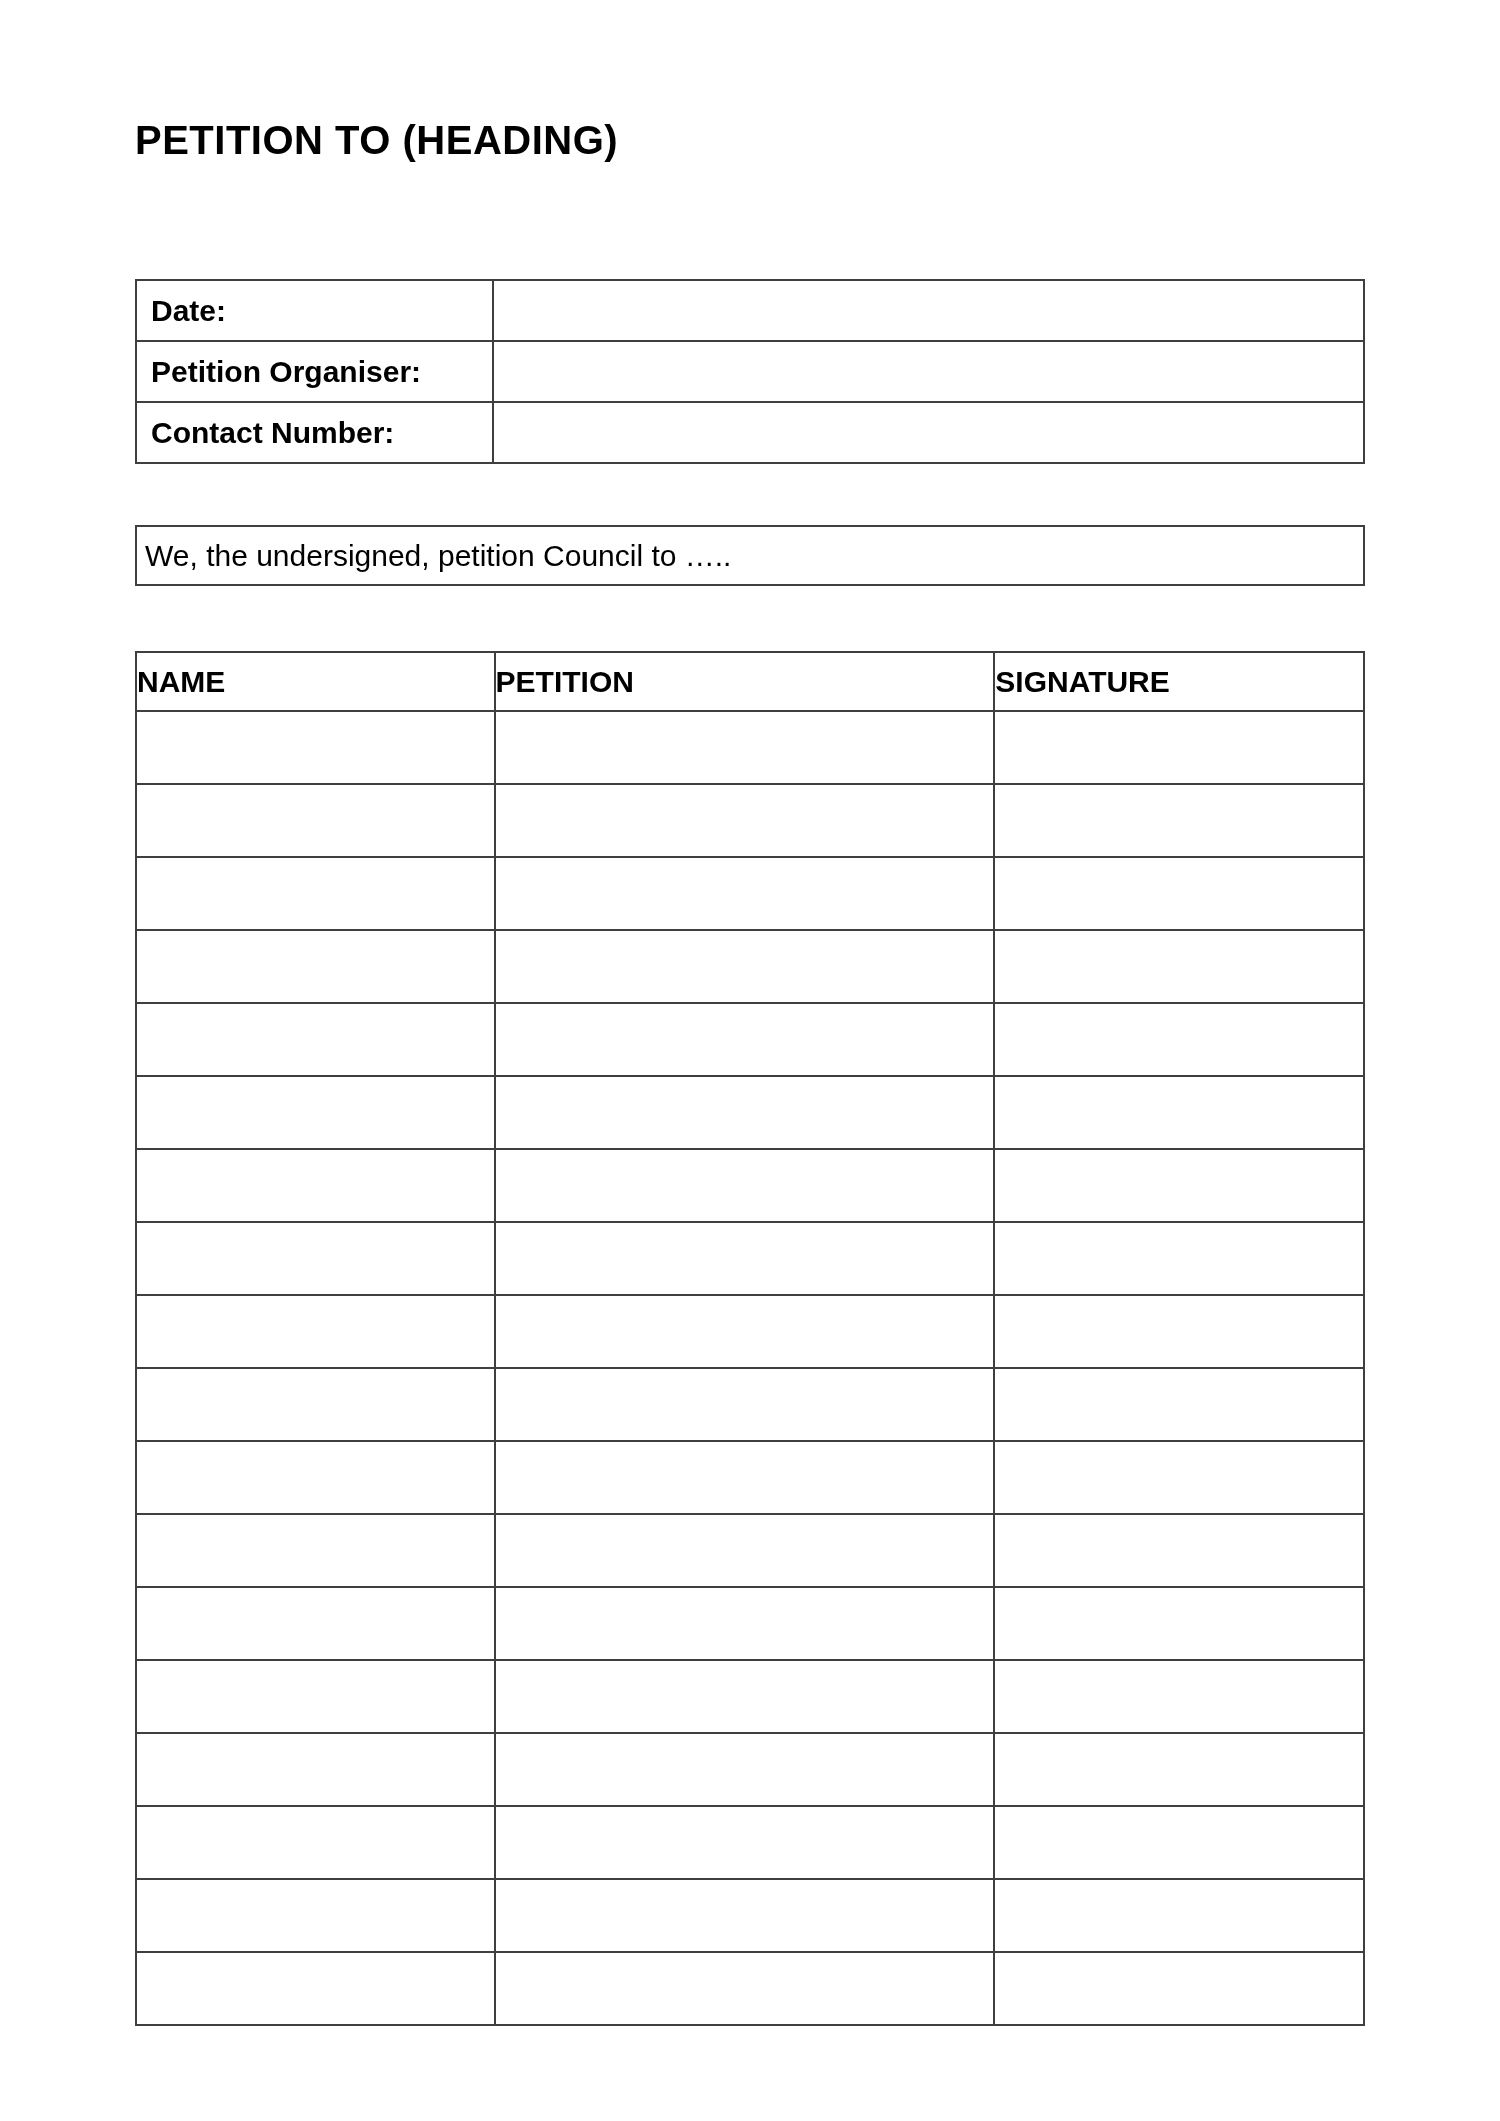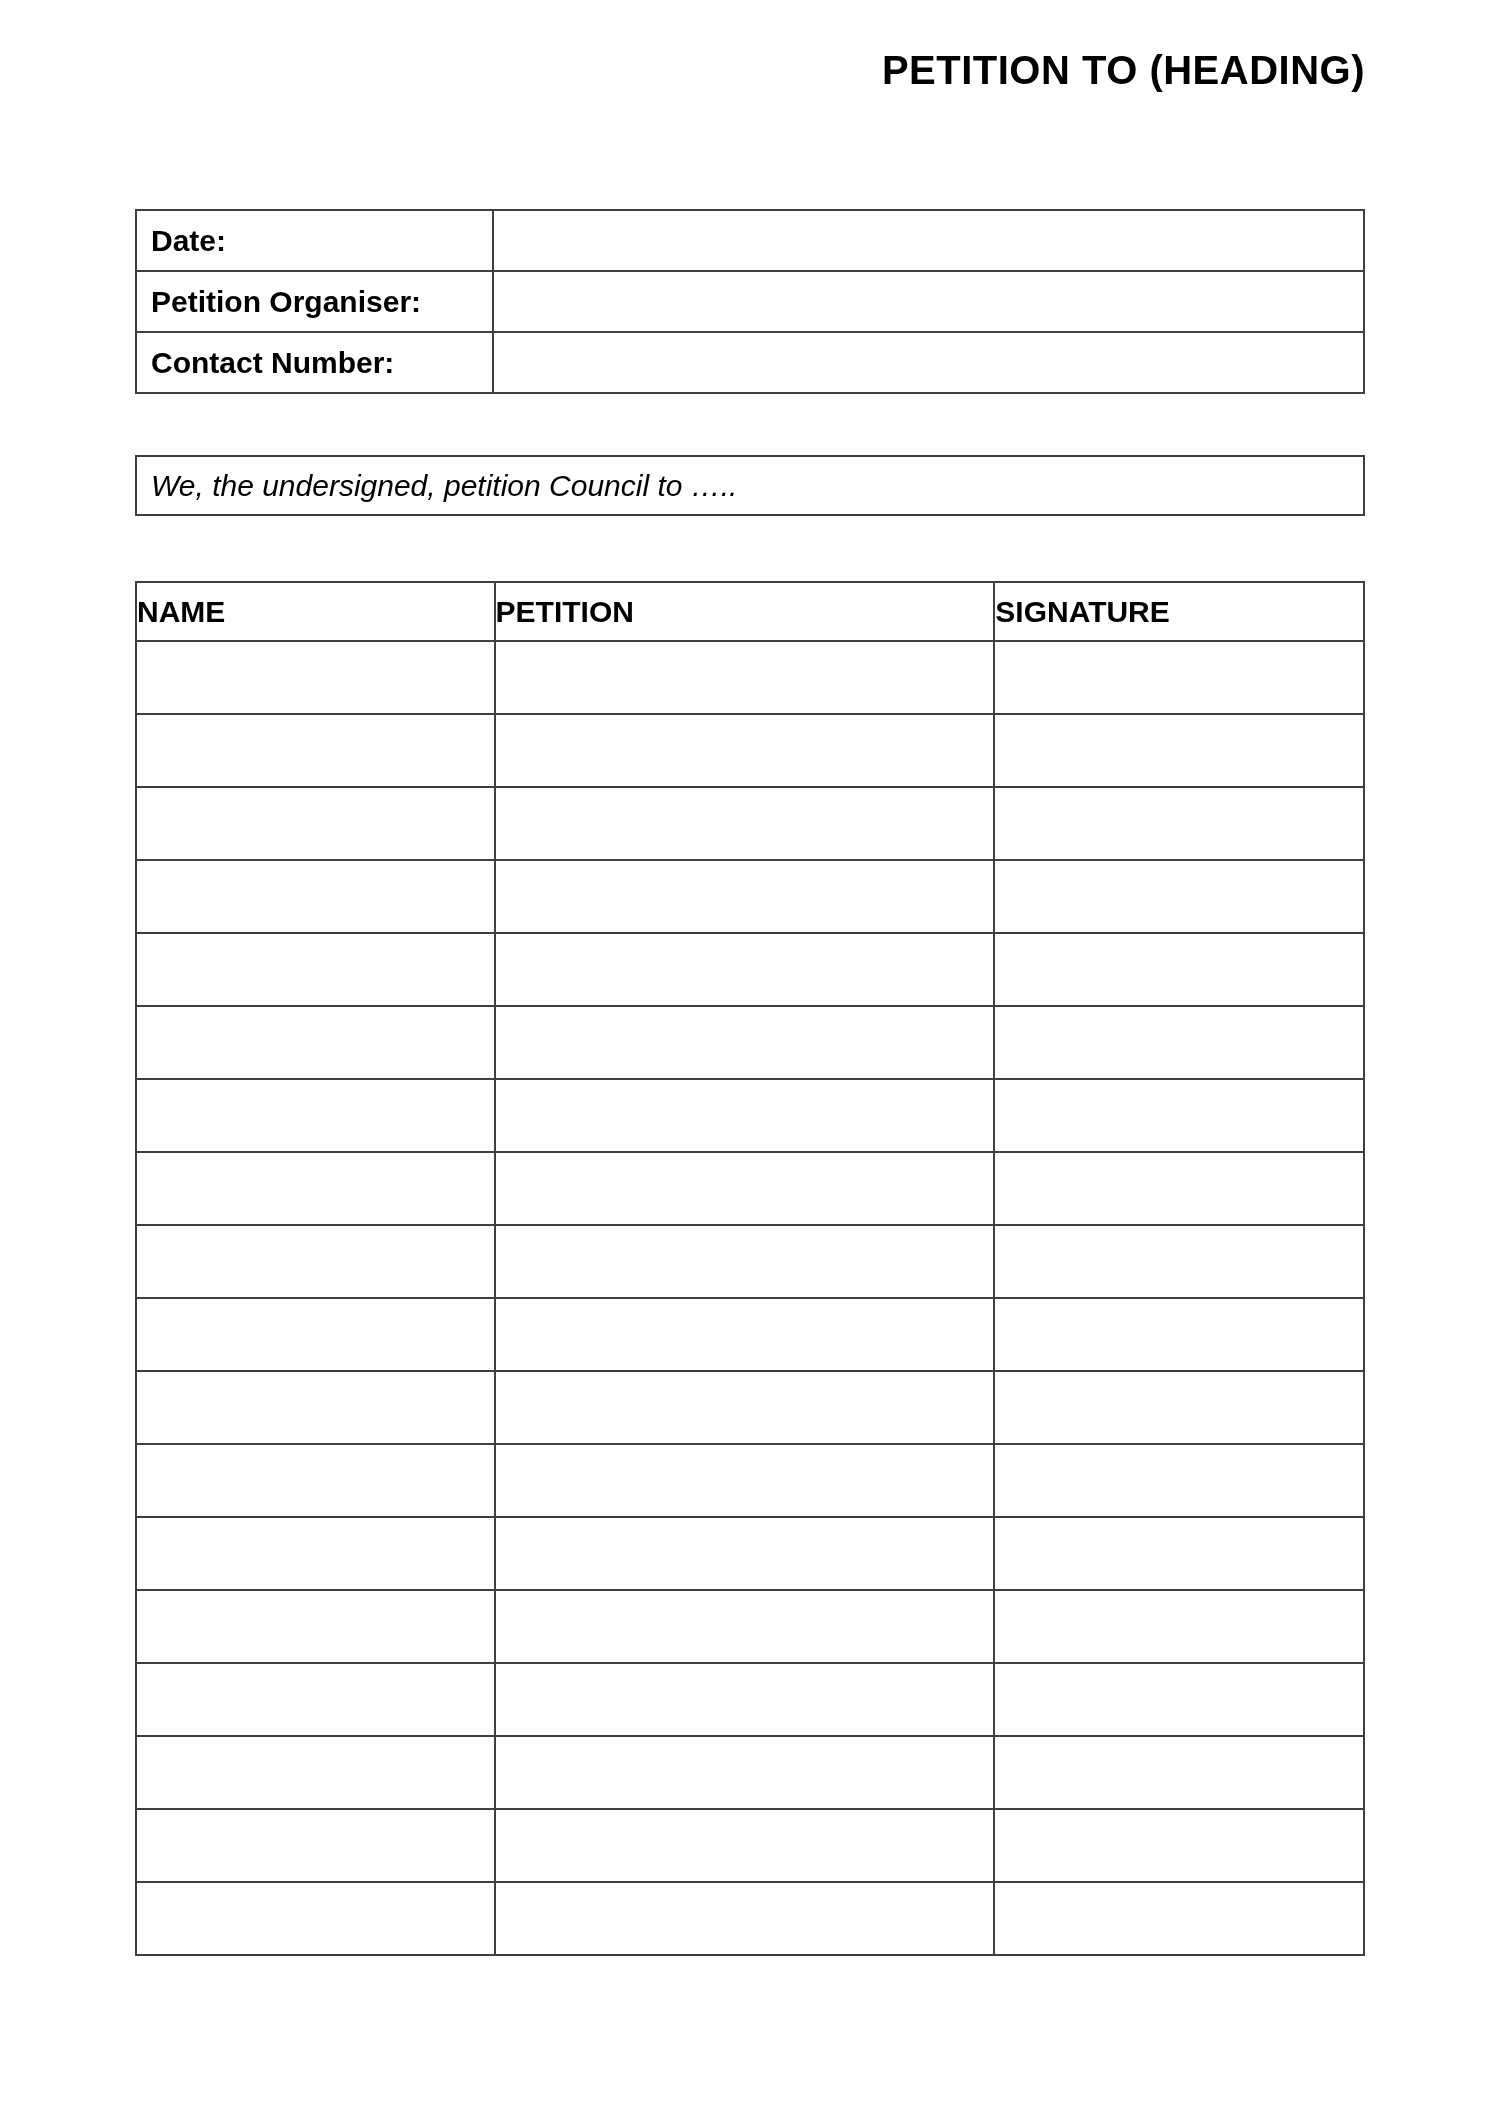--- a/index.html
+++ b/index.html
@@ -13,25 +13,25 @@
     color: #000000;
     font-family: "Liberation Sans", sans-serif;
     overflow: hidden;
   }
   .content {
     width: 1230px;
     margin: 0 auto;
   }
   .doc-title {
     margin: 0;
-    padding-top: 50px;
+    padding-top: 120px;
     font-size: 40px;
     line-height: 1;
     font-weight: bold;
-    text-align: right;
+    text-align: left;
     letter-spacing: 0.5px;
   }
   table {
     width: 100%;
     border-collapse: collapse;
     table-layout: fixed;
   }
   table, th, td {
     border: 2px solid #3f3f3f;
   }
@@ -50,23 +50,22 @@
     border-radius: 14px;
   }
   
   .statement-box {
     box-sizing: border-box;
     margin-top: 61px;
     height: 61px;
     border: 2px solid #3f3f3f;
     display: flex;
     align-items: center;
-    padding-left: 14px;
+    padding-left: 8px;
     font-size: 30px;
-    font-style: italic;
   }
   
   .signature-table {
     margin-top: 65px;
   }
   .signature-table th {
     height: 57px;
     font-size: 30px;
     font-weight: bold;
     text-align: left;

